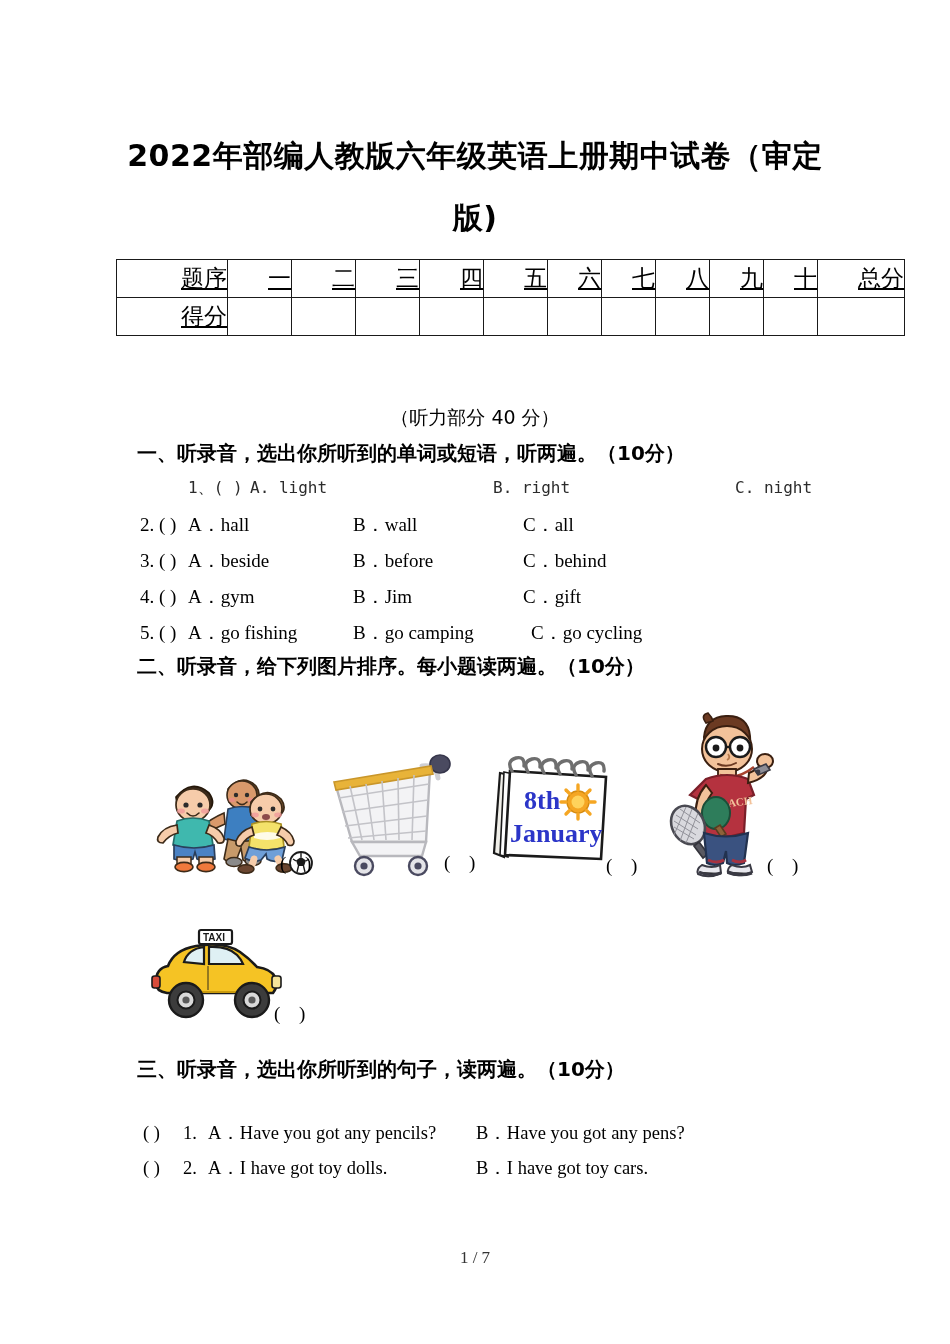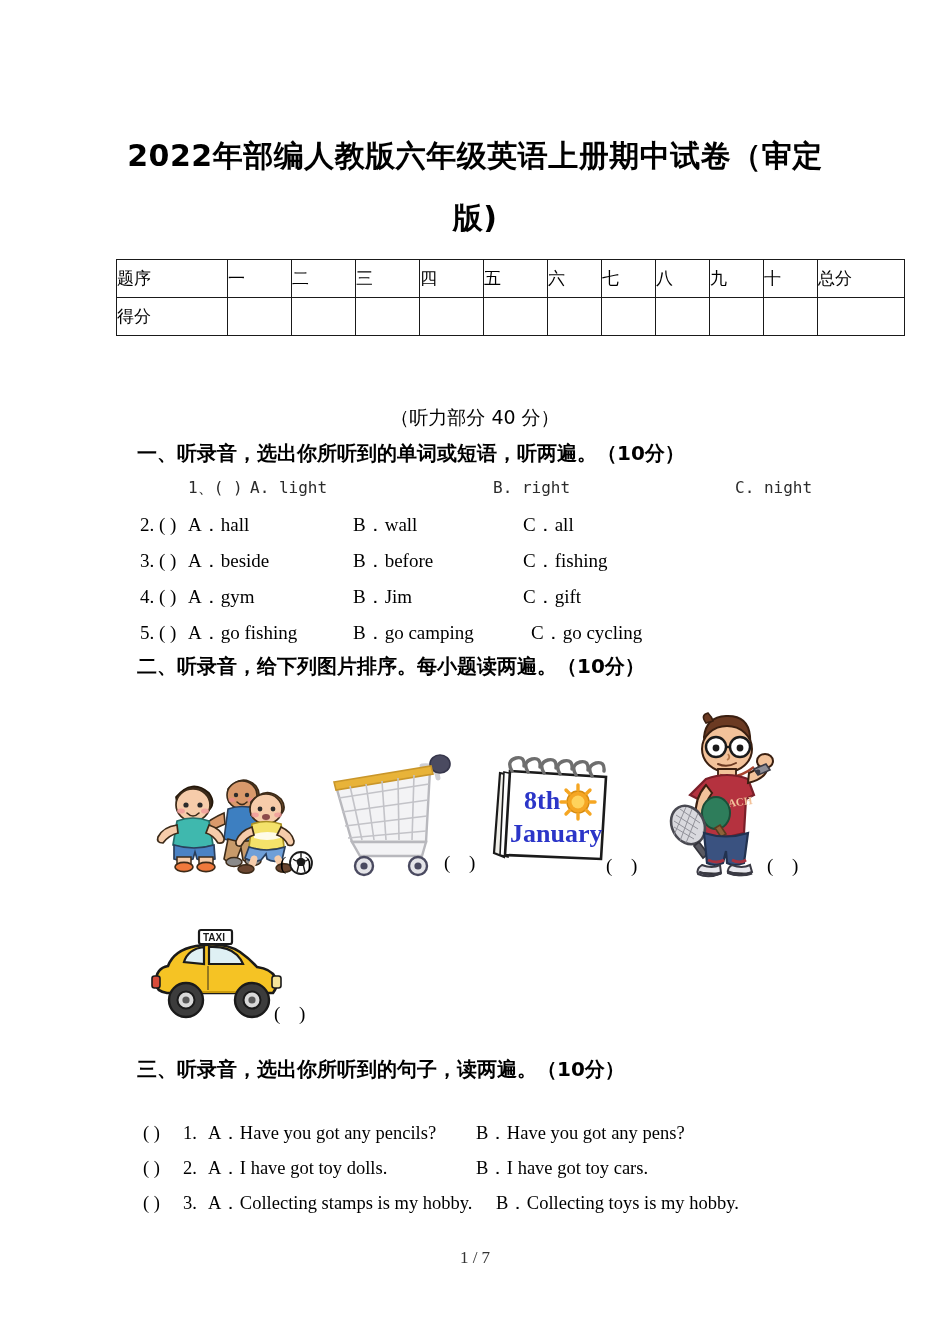--- a/index.html
+++ b/index.html
@@ -41,25 +41,26 @@
     position: absolute;
     left: 116px;
     top: 259px;
     border-collapse: collapse;
     table-layout: fixed;
     width: 718px;
   }
   .score-table td {
     border: 1px solid #1a1a1a;
     height: 37px;
-    text-align: left;
+    text-align: right;
     vertical-align: middle;
     font-family: "DejaVu Sans", "Liberation Sans", sans-serif;
-    font-size: 17px;
+    font-size: 23px;
     padding: 0;
+    text-decoration: underline;
   }
   .score-table td.lbl { width: 110px; }
   .score-table td.w1 { width: 63px; }
   .score-table td.w2 { width: 53px; }
   .score-table td.tot { width: 86px; }
 
   
   .center-line {
     position: absolute;
     width: 950px;
@@ -195,21 +196,21 @@
 
   <div class="q-row mono-row" style="top:478px;">
     <span class="num" style="width:62px;">1、(   )</span><span class="opt" style="width:243px;">A. light</span><span class="opt" style="width:242px;">B. right</span><span class="opt">C. night</span>
   </div>
 
   <div class="q-row serif-row" style="top:512px;">
     <span class="num" style="width:48px;">2. (  )</span><span class="opt" style="width:165px;">A．hall</span><span class="opt" style="width:170px;">B．wall</span><span class="opt">C．all</span>
   </div>
 
   <div class="q-row serif-row" style="top:548px;">
-    <span class="num" style="width:48px;">3. (  )</span><span class="opt" style="width:165px;">A．beside</span><span class="opt" style="width:170px;">B．before</span><span class="opt">C．fishing</span>
+    <span class="num" style="width:48px;">3. (  )</span><span class="opt" style="width:165px;">A．beside</span><span class="opt" style="width:170px;">B．before</span><span class="opt">C．behind</span>
   </div>
 
   <div class="q-row serif-row" style="top:584px;">
     <span class="num" style="width:48px;">4. (  )</span><span class="opt" style="width:165px;">A．gym</span><span class="opt" style="width:170px;">B．Jim</span><span class="opt">C．gift</span>
   </div>
 
   <div class="q-row serif-row" style="top:620px;">
     <span class="num" style="width:48px;">5. (  )</span><span class="opt" style="width:165px;">A．go fishing</span><span class="opt" style="width:178px;">B．go camping</span><span class="opt">C．go cycling</span>
   </div>
 
@@ -440,19 +441,16 @@
   <div class="sec-head" id="sec3-head">三、听录音，选出你所听到的句子，读两遍。（10分）</div>
 
   <div class="s-row" style="top:1120px;">
     <span style="display:inline-block; width:40px;">(    )</span><span style="display:inline-block; width:25px;">1.</span><span style="display:inline-block; width:268px;">A．Have you got any pencils?</span><span>B．Have you got any pens?</span>
   </div>
 
   <div class="s-row" style="top:1155px;">
     <span style="display:inline-block; width:40px;">(    )</span><span style="display:inline-block; width:25px;">2.</span><span style="display:inline-block; width:268px;">A．I have got toy dolls.</span><span>B．I have got toy cars.</span>
   </div>
 
-  <div class="s-row" style="top:1190px;">
-    <span style="display:inline-block; width:40px;">(    )</span><span style="display:inline-block; width:25px;">3.</span><span style="display:inline-block; width:288px;">A．Collecting stamps is my hobby.</span><span>B．Collecting toys is my hobby.</span>
-  </div>
 
   <div class="footer">1 / 7</div>
 
 </div>
 
 </body></html>

